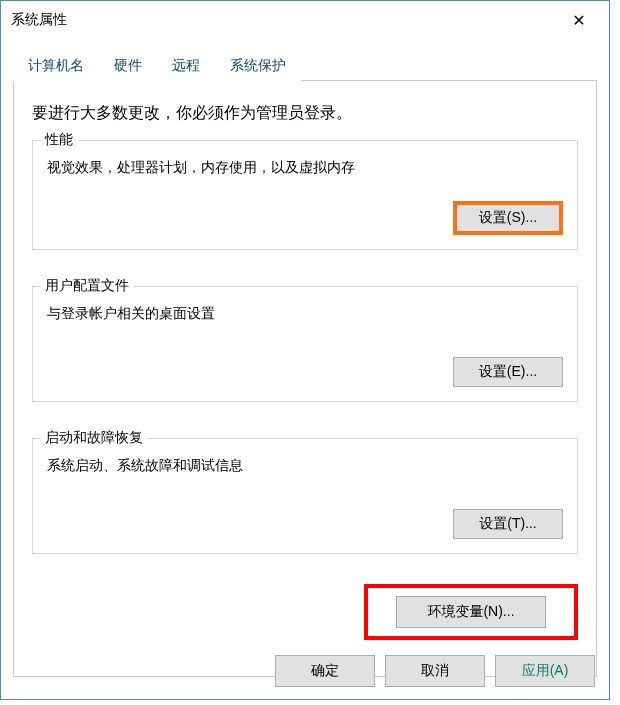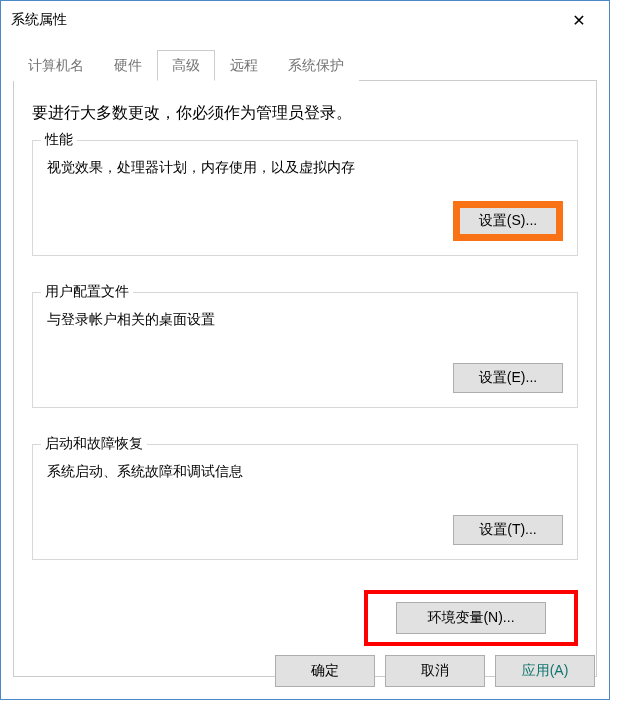--- a/index.html
+++ b/index.html
@@ -49,21 +49,21 @@
     }
     .tab {
       padding: 6px 14px 5px 14px;
       font-size: 14px;
       cursor: pointer;
       border: 1px solid transparent;
       border-bottom: none;
       position: relative;
       top: 1px;
       background: #fff;
-      color: #737373;
+      color: #0c4a6e;
     }
     .tab.active {
       border: 1px solid #ccc;
       border-bottom: 1px solid #fff;
       background: #fff;
       z-index: 2;
     }
     .tabpanel {
       border: 1px solid #ccc;
       border-top: none;
@@ -98,21 +98,21 @@
       border: 1px solid #adadad;
       background: #e1e1e1;
       font-family: inherit;
       font-size: 14px;
       padding: 5px 18px;
       min-width: 110px;
       cursor: pointer;
       text-align: center;
     }
     .btn.focus {
-      border: 7px solid #f97316;
+      border: 4px solid #f97316;
       padding: 4px 17px;
     }
     .btn-row-right { text-align: right; }
     .env-row {
       text-align: right;
       margin-top: -6px;
       padding-right: 0;
       position: relative;
     }
     .env-highlight {
@@ -147,21 +147,20 @@
     <span class="title">系统属性</span>
     <div class="close">
       <span>✕</span>
     </div>
   </div>
 
   <div class="client">
     <div class="tabstrip">
       <div class="tab">计算机名</div>
       <div class="tab">硬件</div>
-      <div class="tab active">高级</div>
       <div class="tab">远程</div>
       <div class="tab">系统保护</div>
     </div>
 
     <div class="tabpanel">
       <div class="intro">要进行大多数更改，你必须作为管理员登录。</div>
 
       <fieldset class="groupbox">
         <div class="legend">性能</div>
         <div class="desc">视觉效果，处理器计划，内存使用，以及虚拟内存</div>

